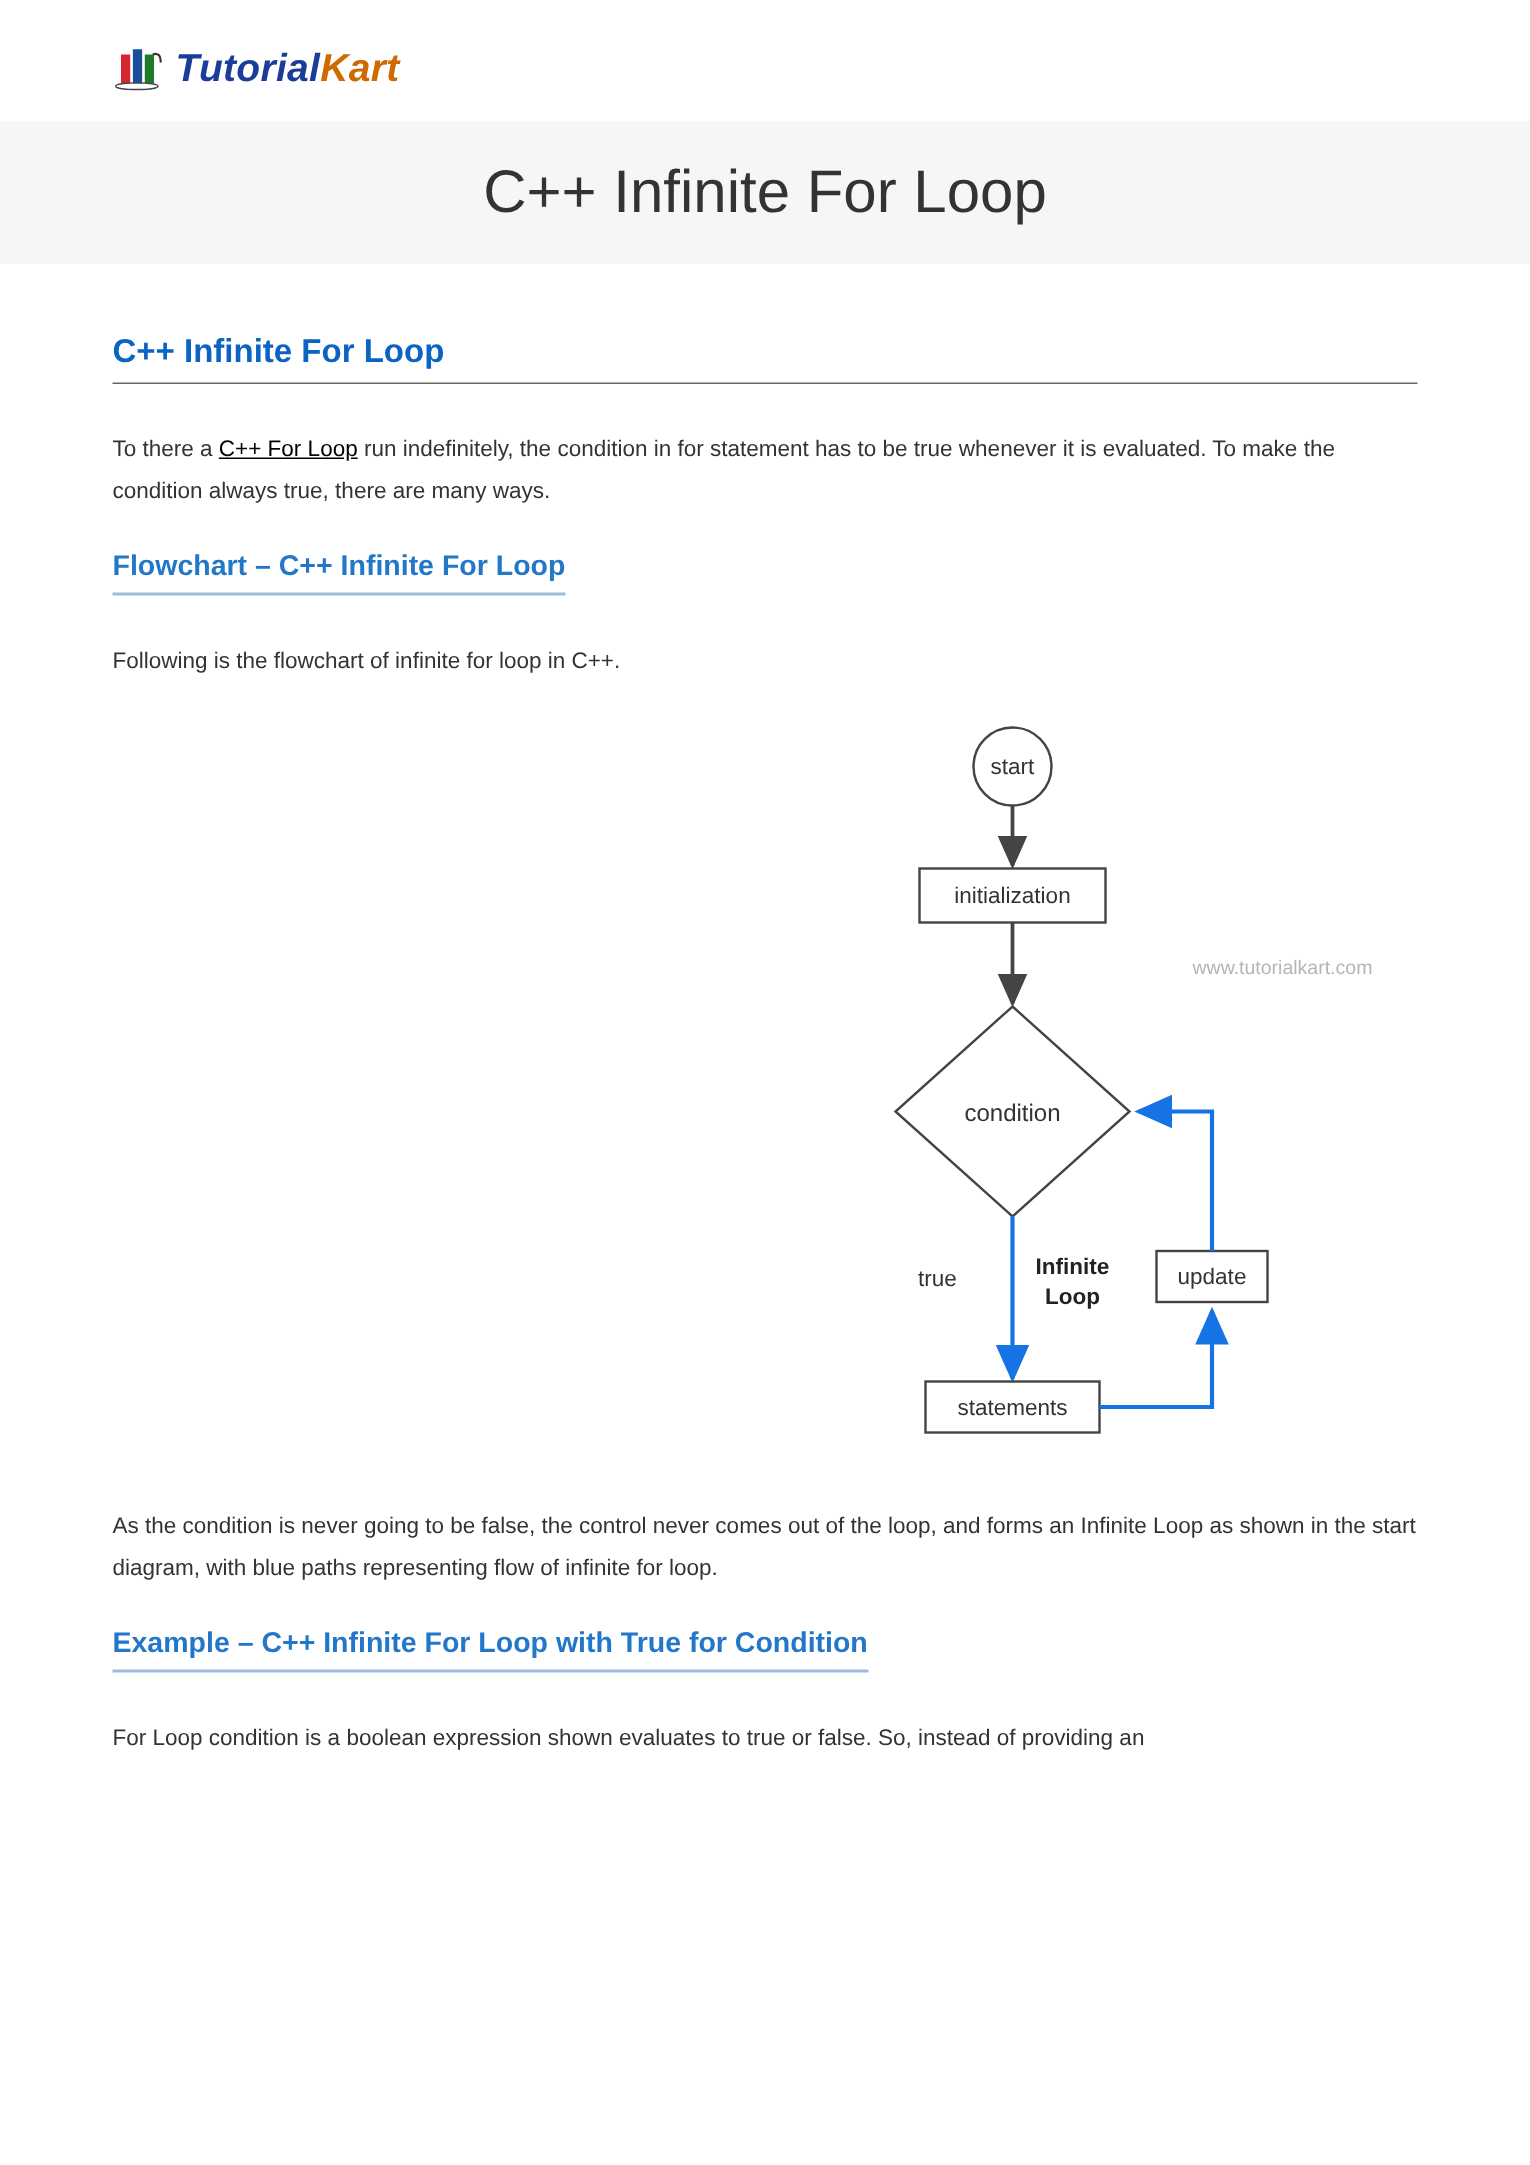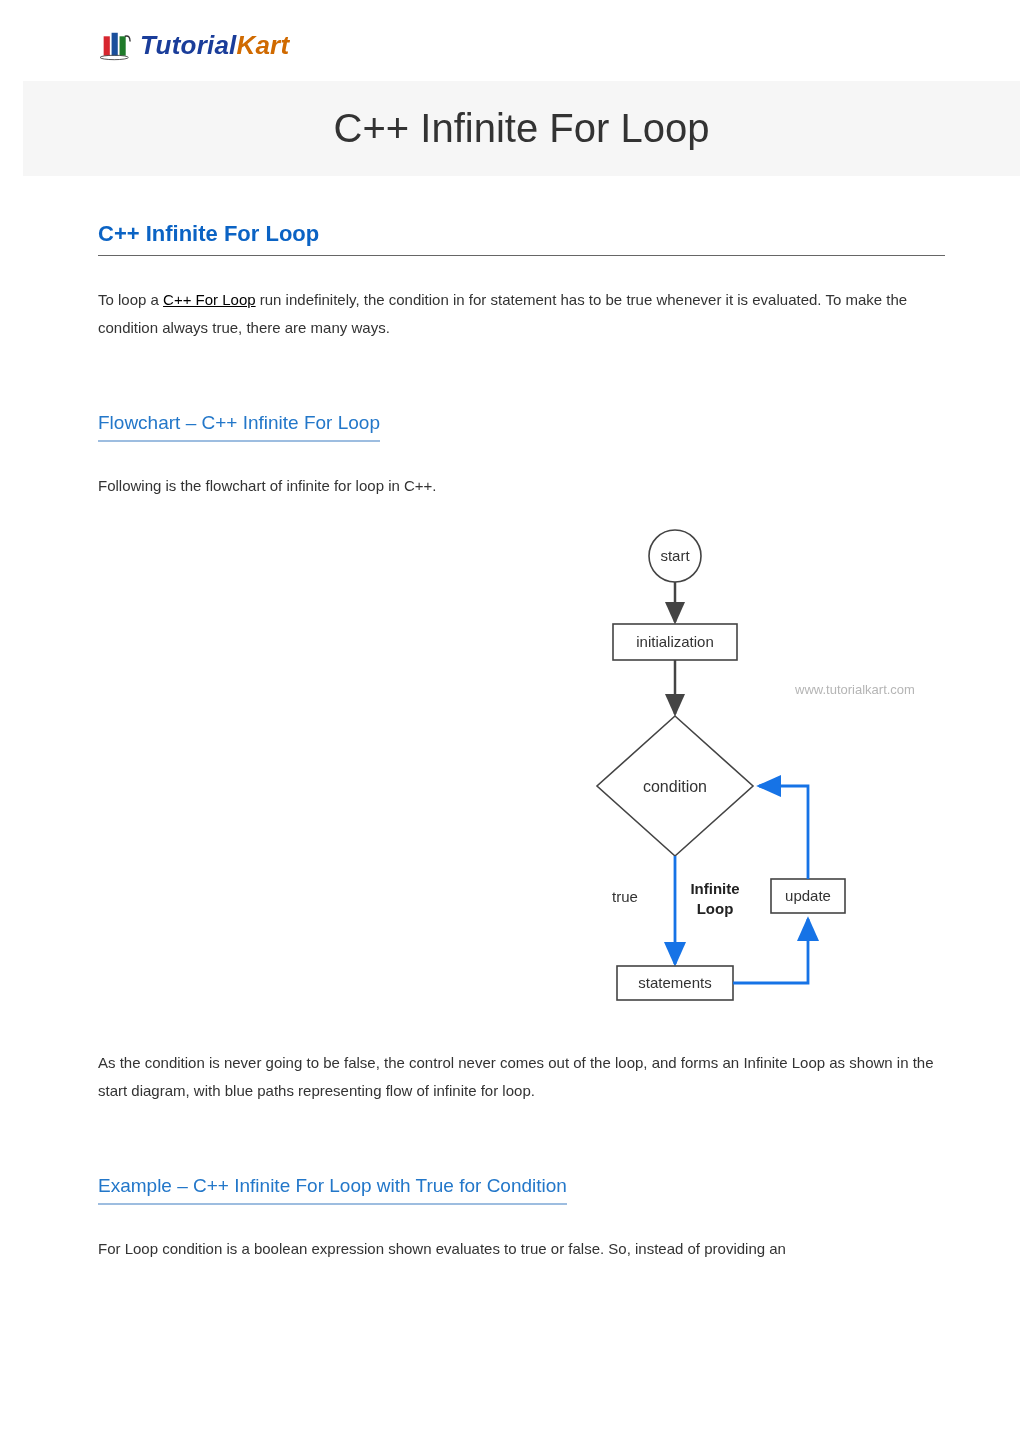--- a/index.html
+++ b/index.html
@@ -3,21 +3,21 @@
 <meta charset="utf-8">
 <style>
   * { box-sizing: border-box; margin: 0; padding: 0; }
   body {
     width: 1020px;
     font-family: Arial, Helvetica, sans-serif;
     background: #fff;
     color: #333;
   }
   .page {
-    padding: 30px 75px 40px 98px;
+    padding: 30px 75px 40px 75px;
   }
   .logo {
     margin-bottom: 20px;
   }
   .logo-row {
     display: flex;
     align-items: center;
     gap: 6px;
   }
   .logo-mark {
@@ -58,25 +58,24 @@
     color: #333;
     margin-bottom: 25px;
   }
   a.inline {
     color: #000000;
     text-decoration: underline;
   }
   h3.sub {
     color: #2377c9;
     font-size: 19px;
-    font-weight: 400;
+    font-weight: 700;
     display: inline-block;
     padding-bottom: 6px;
     border-bottom: 2px solid #9dbde0;
-    margin-top: 45px;
     margin-bottom: 30px;
   }
   .flowchart {
     display: flex;
     justify-content: flex-end;
     margin: 20px 0 35px 0;
   }
   .flowchart svg { display: block; }
 </style>
 </head>
@@ -100,21 +99,21 @@
   </div>
 
   <div class="title-bar">
     <h1>C++ Infinite For Loop</h1>
   </div>
 
   <div class="content">
     <h2 class="section">C++ Infinite For Loop</h2>
 
     <p class="body">
-      <span>To loop a </span><a href="#" class="inline">C++ For Loop</a><span> run indefinitely, the condition in for statement has to be true whenever it is evaluated. To make the condition always true, there are many ways.</span>
+      <span>To there a </span><a href="#" class="inline">C++ For Loop</a><span> run indefinitely, the condition in for statement has to be true whenever it is evaluated. To make the condition always true, there are many ways.</span>
     </p>
 
 
     <h3 class="sub">Flowchart – C++ Infinite For Loop</h3>
 
     <p class="body">Following is the flowchart of infinite for loop in C++.</p>
 
     <div class="flowchart">
       <svg width="420" height="490" viewBox="0 0 420 490">
         <defs>

